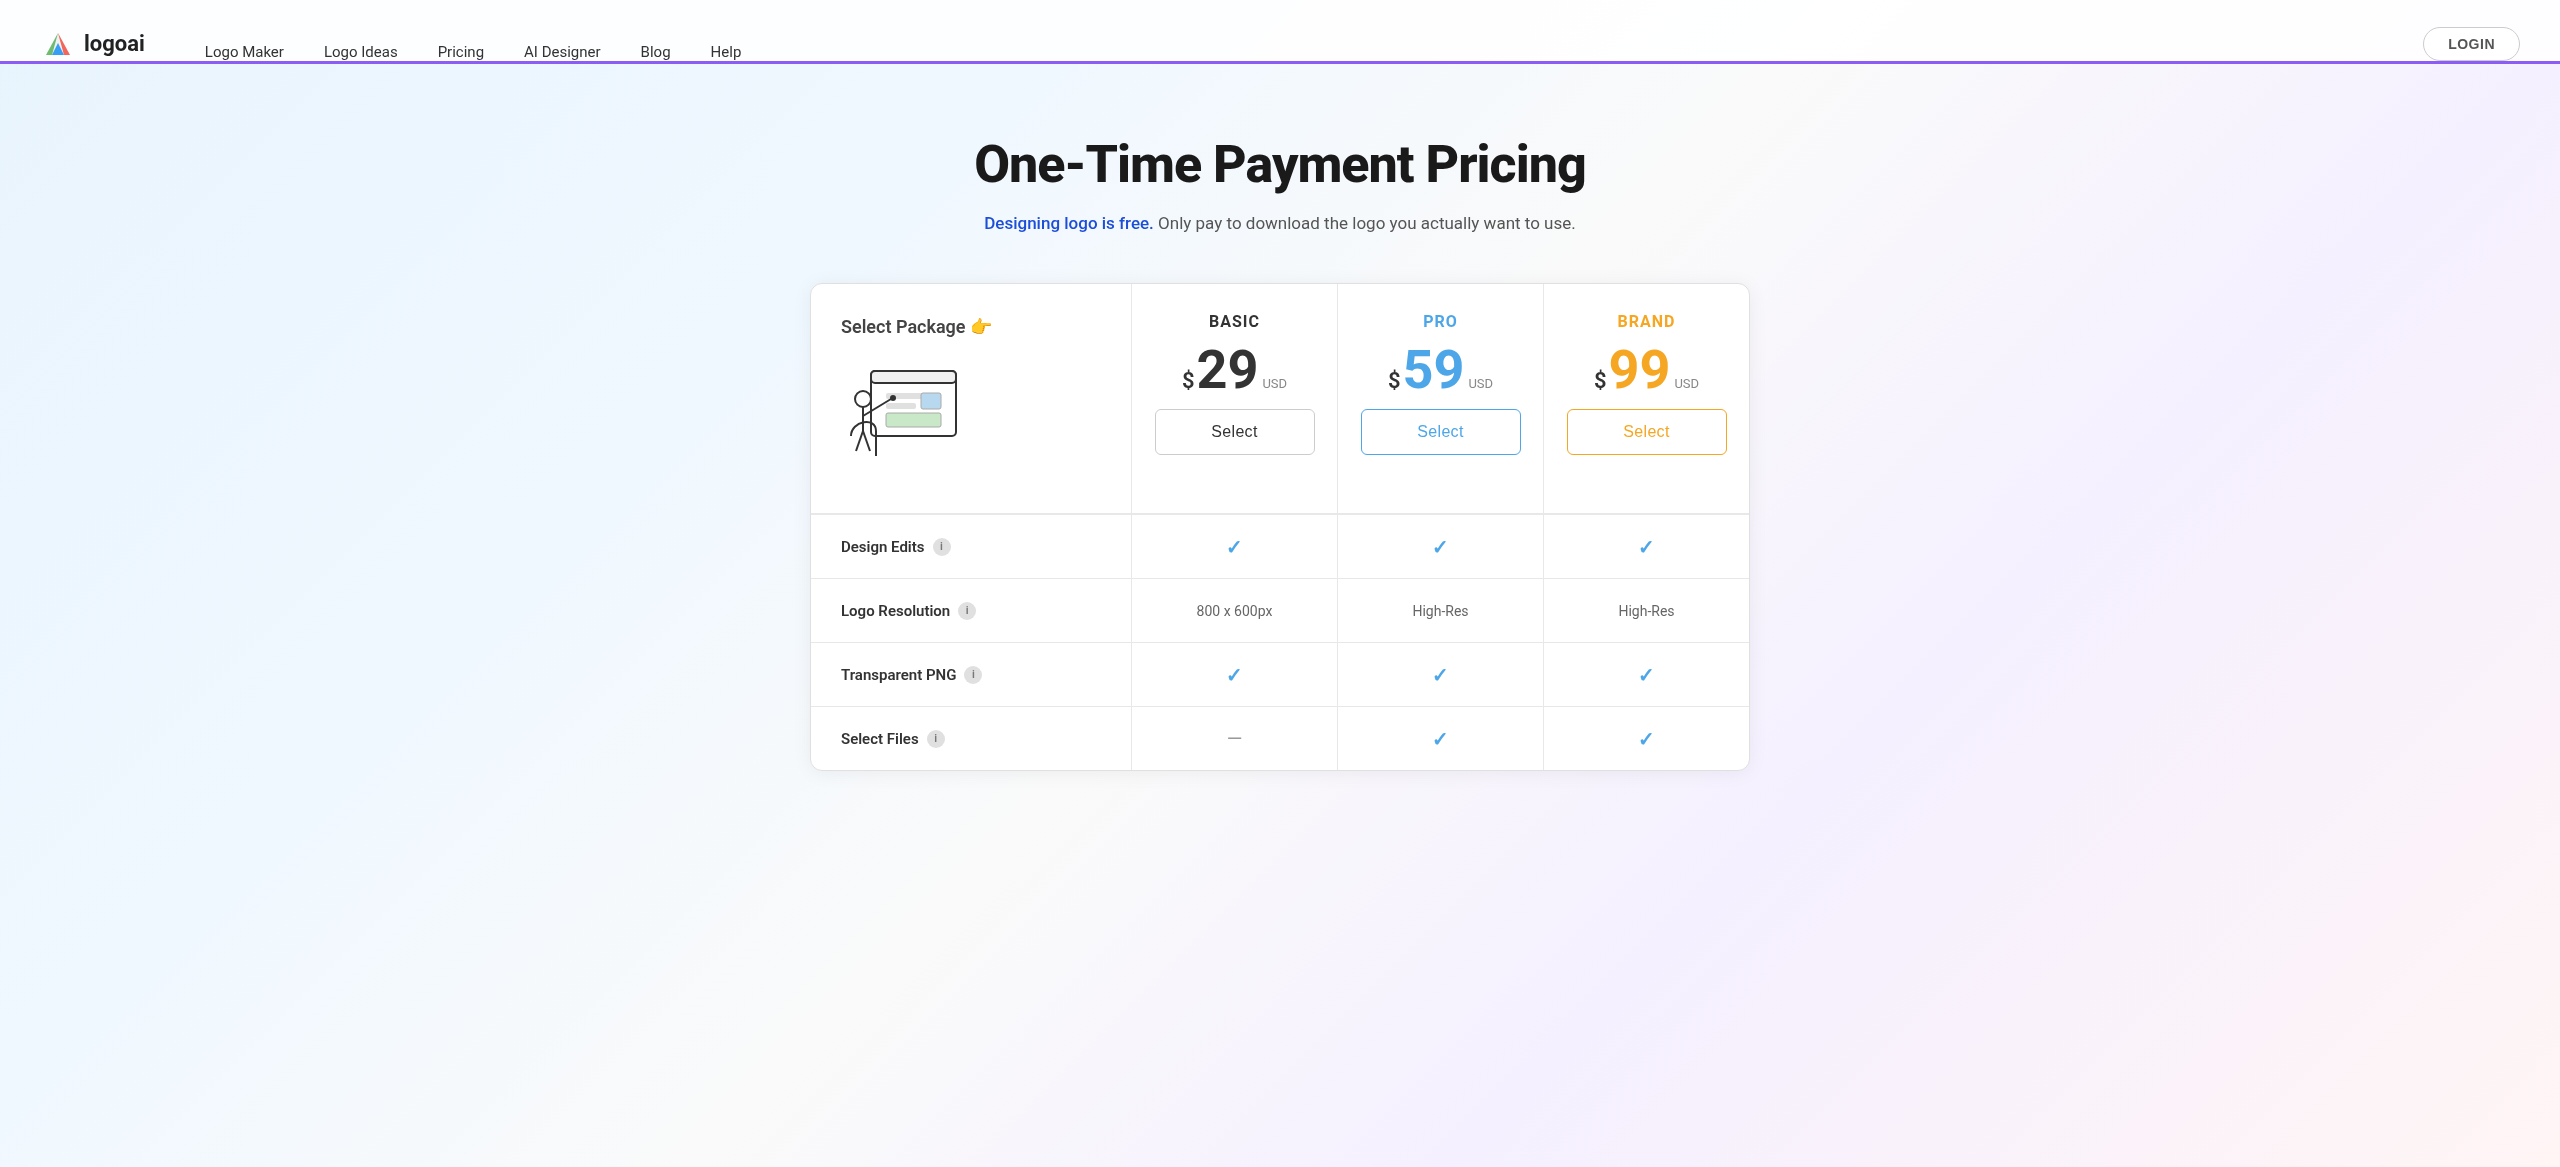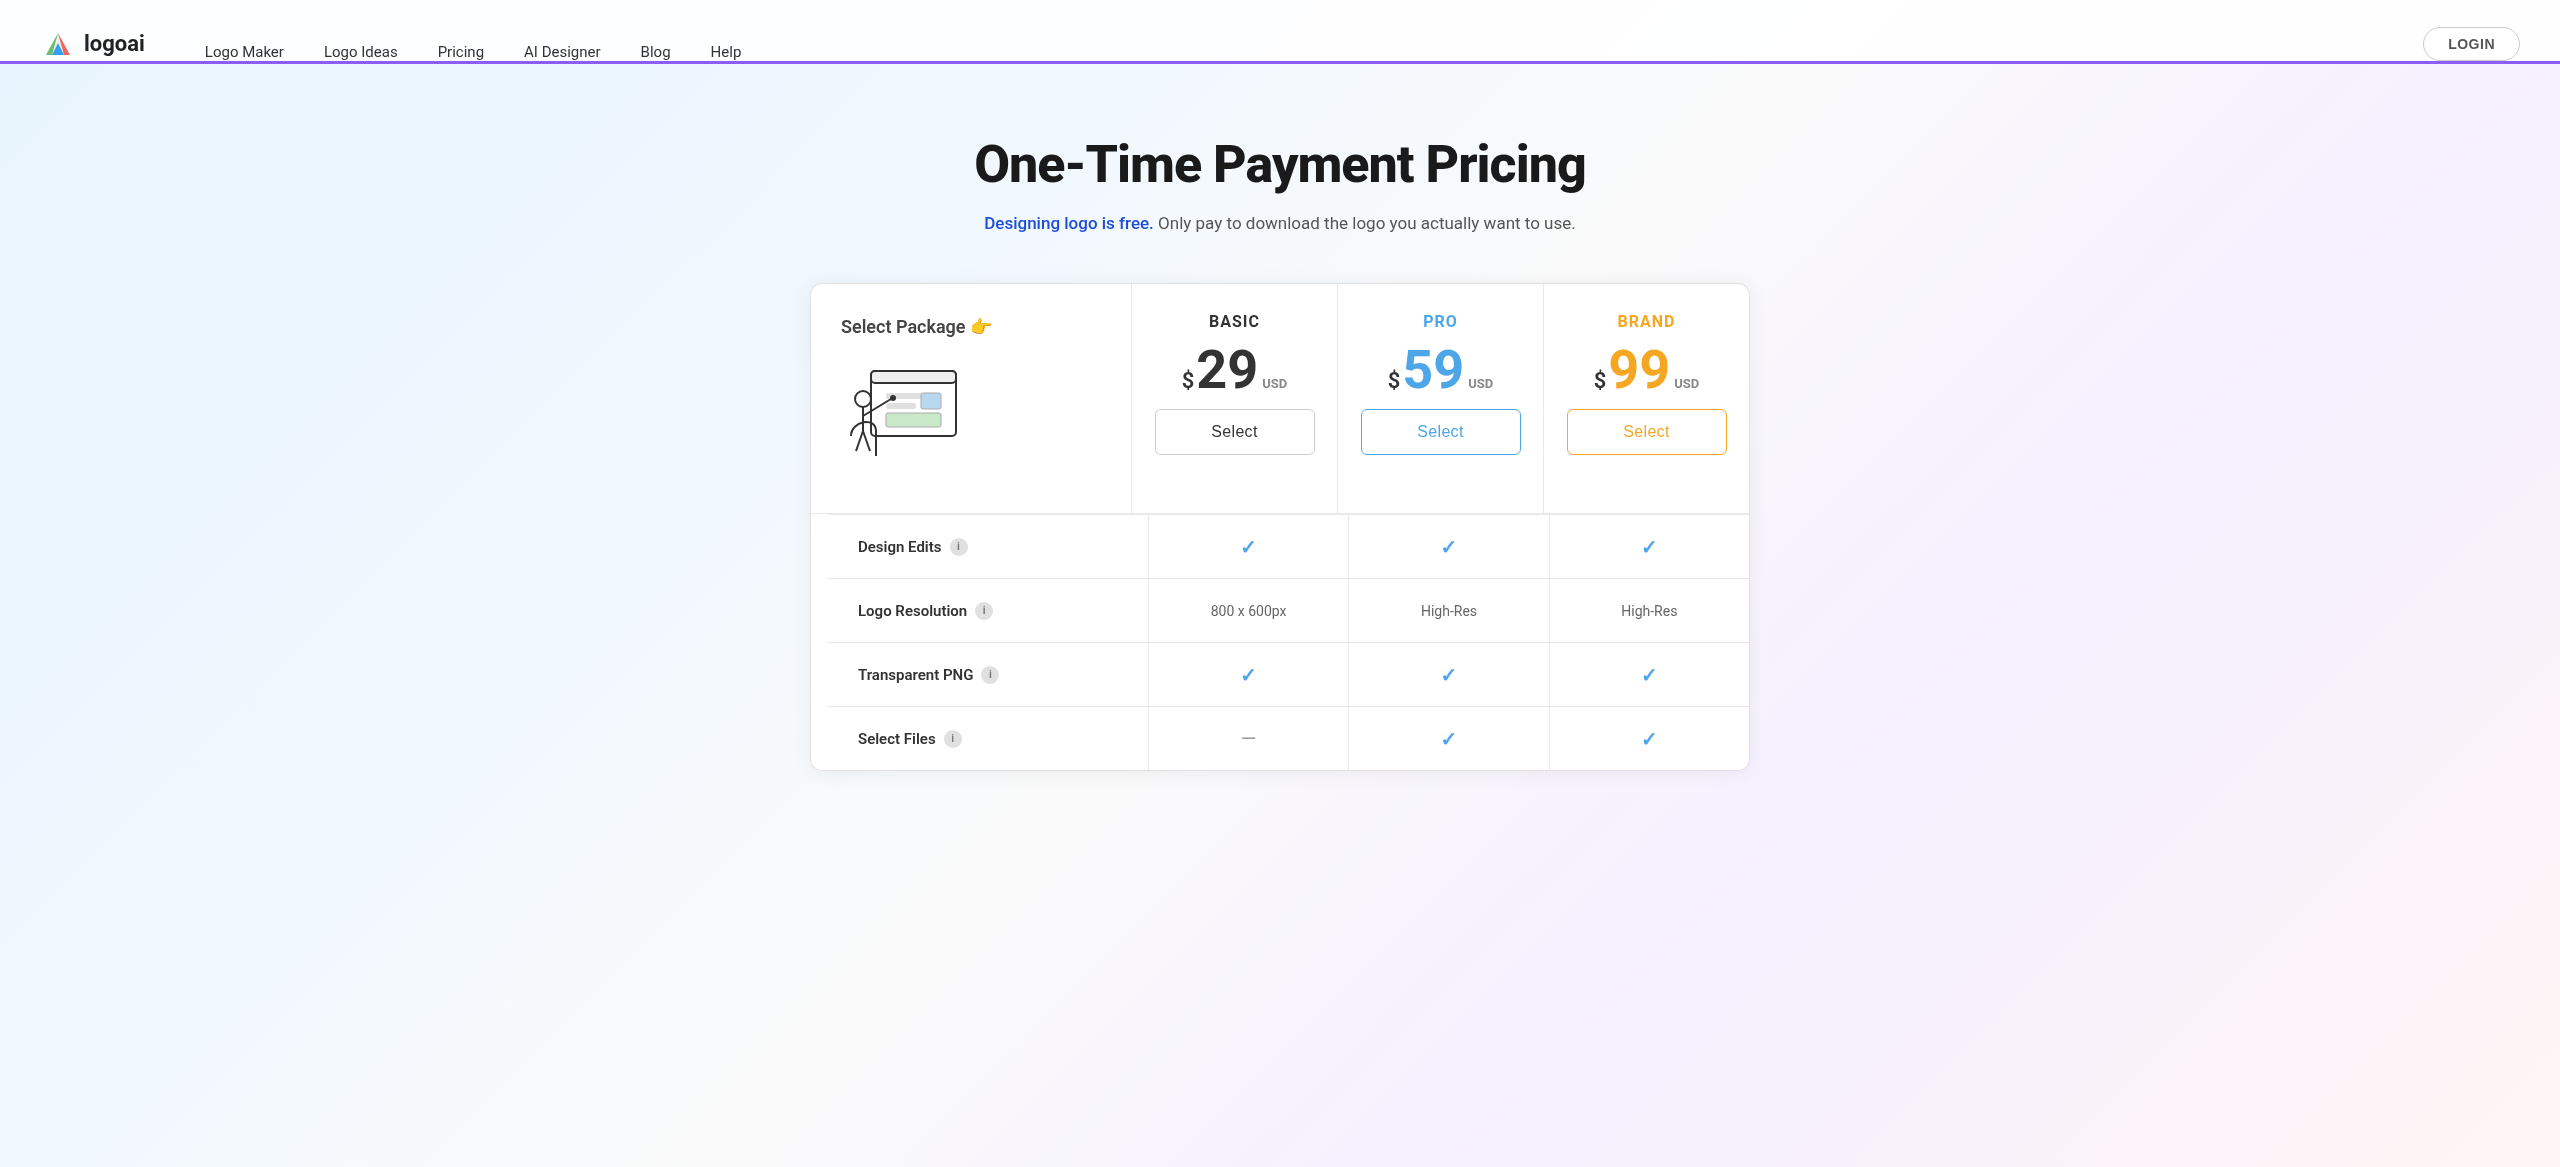--- a/index.html
+++ b/index.html
@@ -152,21 +152,21 @@
     .price-amount {
       font-size: 54px;
       font-weight: 700;
       line-height: 1;
       color: #333;
     }
     .price-amount.pro { color: #4da6e8; }
     .price-amount.brand { color: #f5a623; }
     .price-usd {
       font-size: 13px;
-      font-weight: 700;
+      font-weight: 400;
       color: #888;
       margin-left: 2px;
     }
     .select-btn {
       width: 160px;
       padding: 13px 20px;
       border-radius: 6px;
       font-size: 16px;
       font-weight: 500;
       cursor: pointer;
@@ -185,21 +185,20 @@
       border: 1.5px solid #f5a623;
       color: #f5a623;
     }
 
     
     .feature-row {
       display: grid;
       grid-template-columns: 320px 1fr 1fr 1fr;
       border-top: 1px solid #e8e8e8;
       min-height: 64px;
-      margin-left: 17px;
     }
     .feature-label {
       padding: 0 30px;
       display: flex;
       align-items: center;
       gap: 8px;
       font-size: 15px;
       font-weight: 600;
       color: #333;
     }

